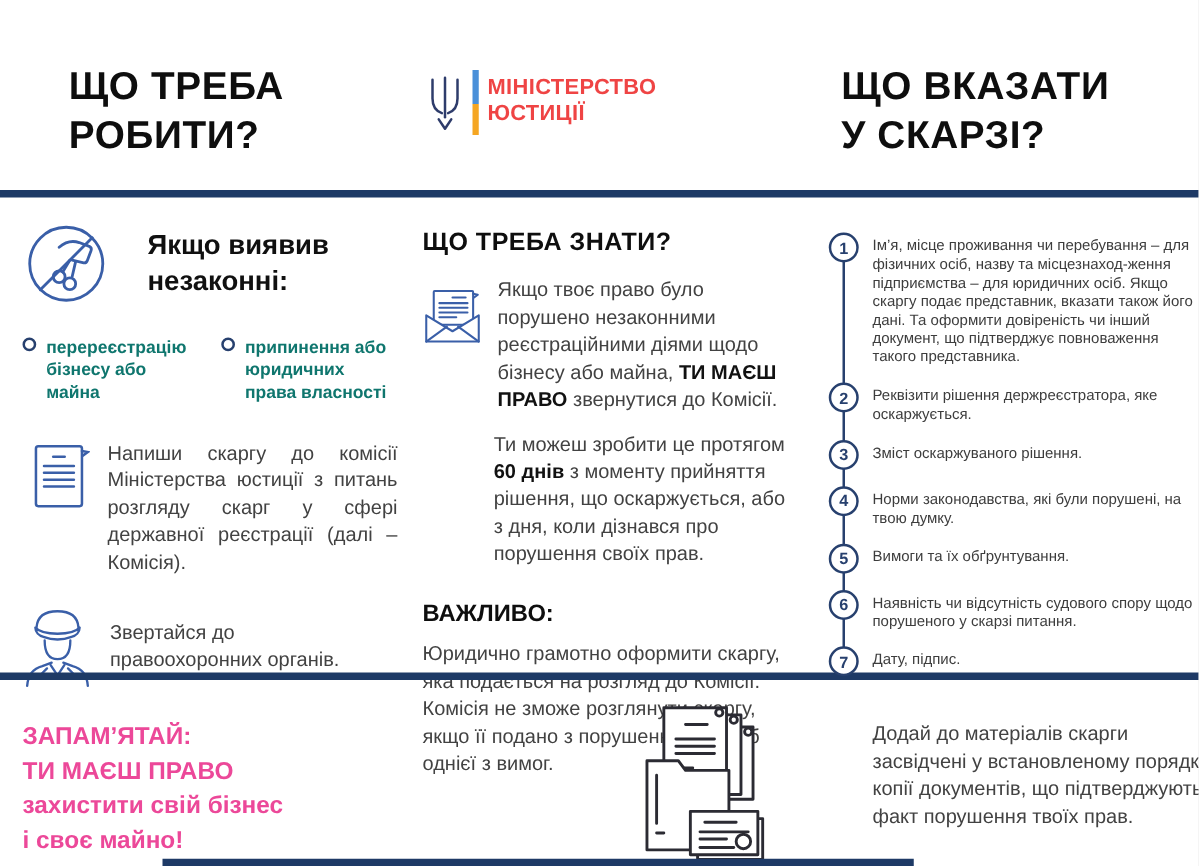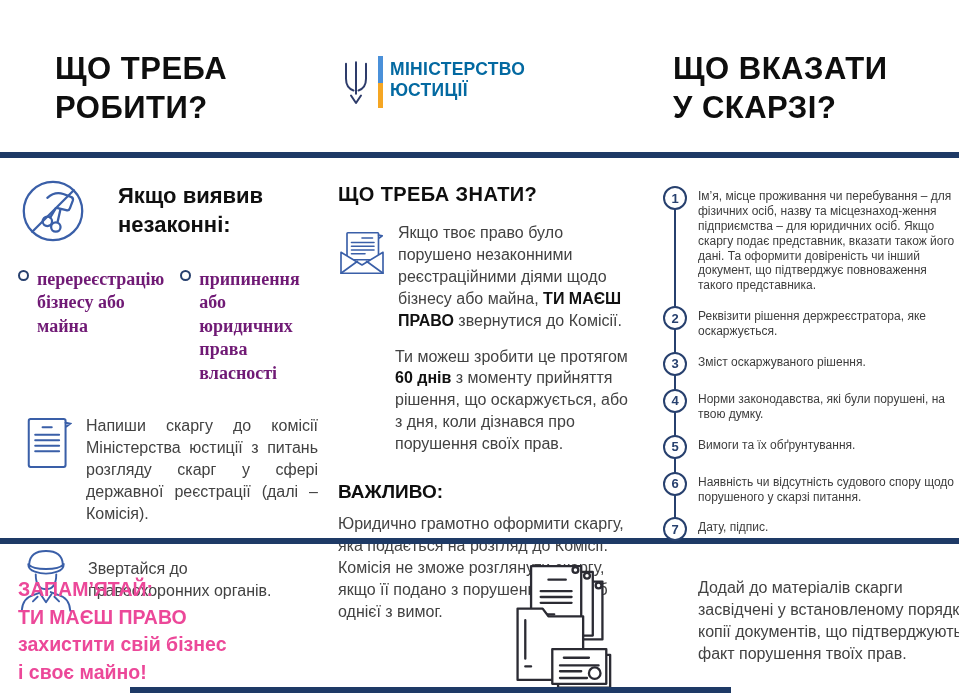--- a/index.html
+++ b/index.html
@@ -15,36 +15,36 @@
   .divider.mid-bar { top:538px; }
   .bottom-line { position:absolute; left:130px; top:687px; width:601px; height:6px; background:#1e3a66; }
 
   
   .big-title { position:absolute; font-size:31px; font-weight:800; line-height:1.25;
                color:#0e0e0e; letter-spacing:.5px; }
   .title-left  { left:55px;  top:50px; }
   .title-right { left:673px; top:50px; }
   .logo { position:absolute; left:341px; top:56px; display:flex; align-items:flex-start; gap:7px; }
   .logo-bar { width:5px; height:52px; background:linear-gradient(#4a90d9 0 52%, #f5a623 52% 100%); }
-  .logo-text { font-size:17.5px; font-weight:700; line-height:1.18; color:#0369a1;
+  .logo-text { font-size:17.5px; font-weight:700; line-height:1.18; color:#ef4444;
                letter-spacing:.3px; padding-top:3px; }
 
   
   .left-col   { position:absolute; left:18px;  top:178px; width:302px; }
   .center-col { position:absolute; left:338px; top:183px; width:302px; }
   .right-col  { position:absolute; left:663px; top:186px; width:292px; }
 
   
   .warn-row { display:flex; align-items:center; gap:32px; padding-left:2px; }
   .warn-head { font-size:22px; font-weight:800; color:#101010; line-height:1.3; }
   .bullets { display:flex; gap:16px; margin-top:24px; }
   .bullet { display:flex; gap:8px; flex:1; }
   .dot { flex:0 0 11px; width:11px; height:11px; border:2px solid #27406e; border-radius:50%;
          margin-top:2px; background:#fff; }
-  .bullet-text { font-size:18px; font-weight:700; color:#701a75; line-height:1.3;font-family:Liberation Serif, serif; }
+  .bullet-text { font-size:14px; font-weight:700; color:#0f766e; line-height:1.3; }
   .icon-row { display:flex; gap:14px; align-items:flex-start; }
   .officer-row { margin-top:20px; }
   .doc-row { margin-top:30px; }
   .body-text { font-size:16px; line-height:1.37; color:#424242; }
 
   
   .know-title { font-size:20px; font-weight:800; color:#0e0e0e; letter-spacing:.4px; margin-bottom:16px; }
   .know-row { display:flex; gap:12px; align-items:flex-start; }
   .para2 { margin-left:57px; margin-top:14px; }
   .important-head { font-size:19px; font-weight:800; color:#0e0e0e; margin:26px 0 10px; }

